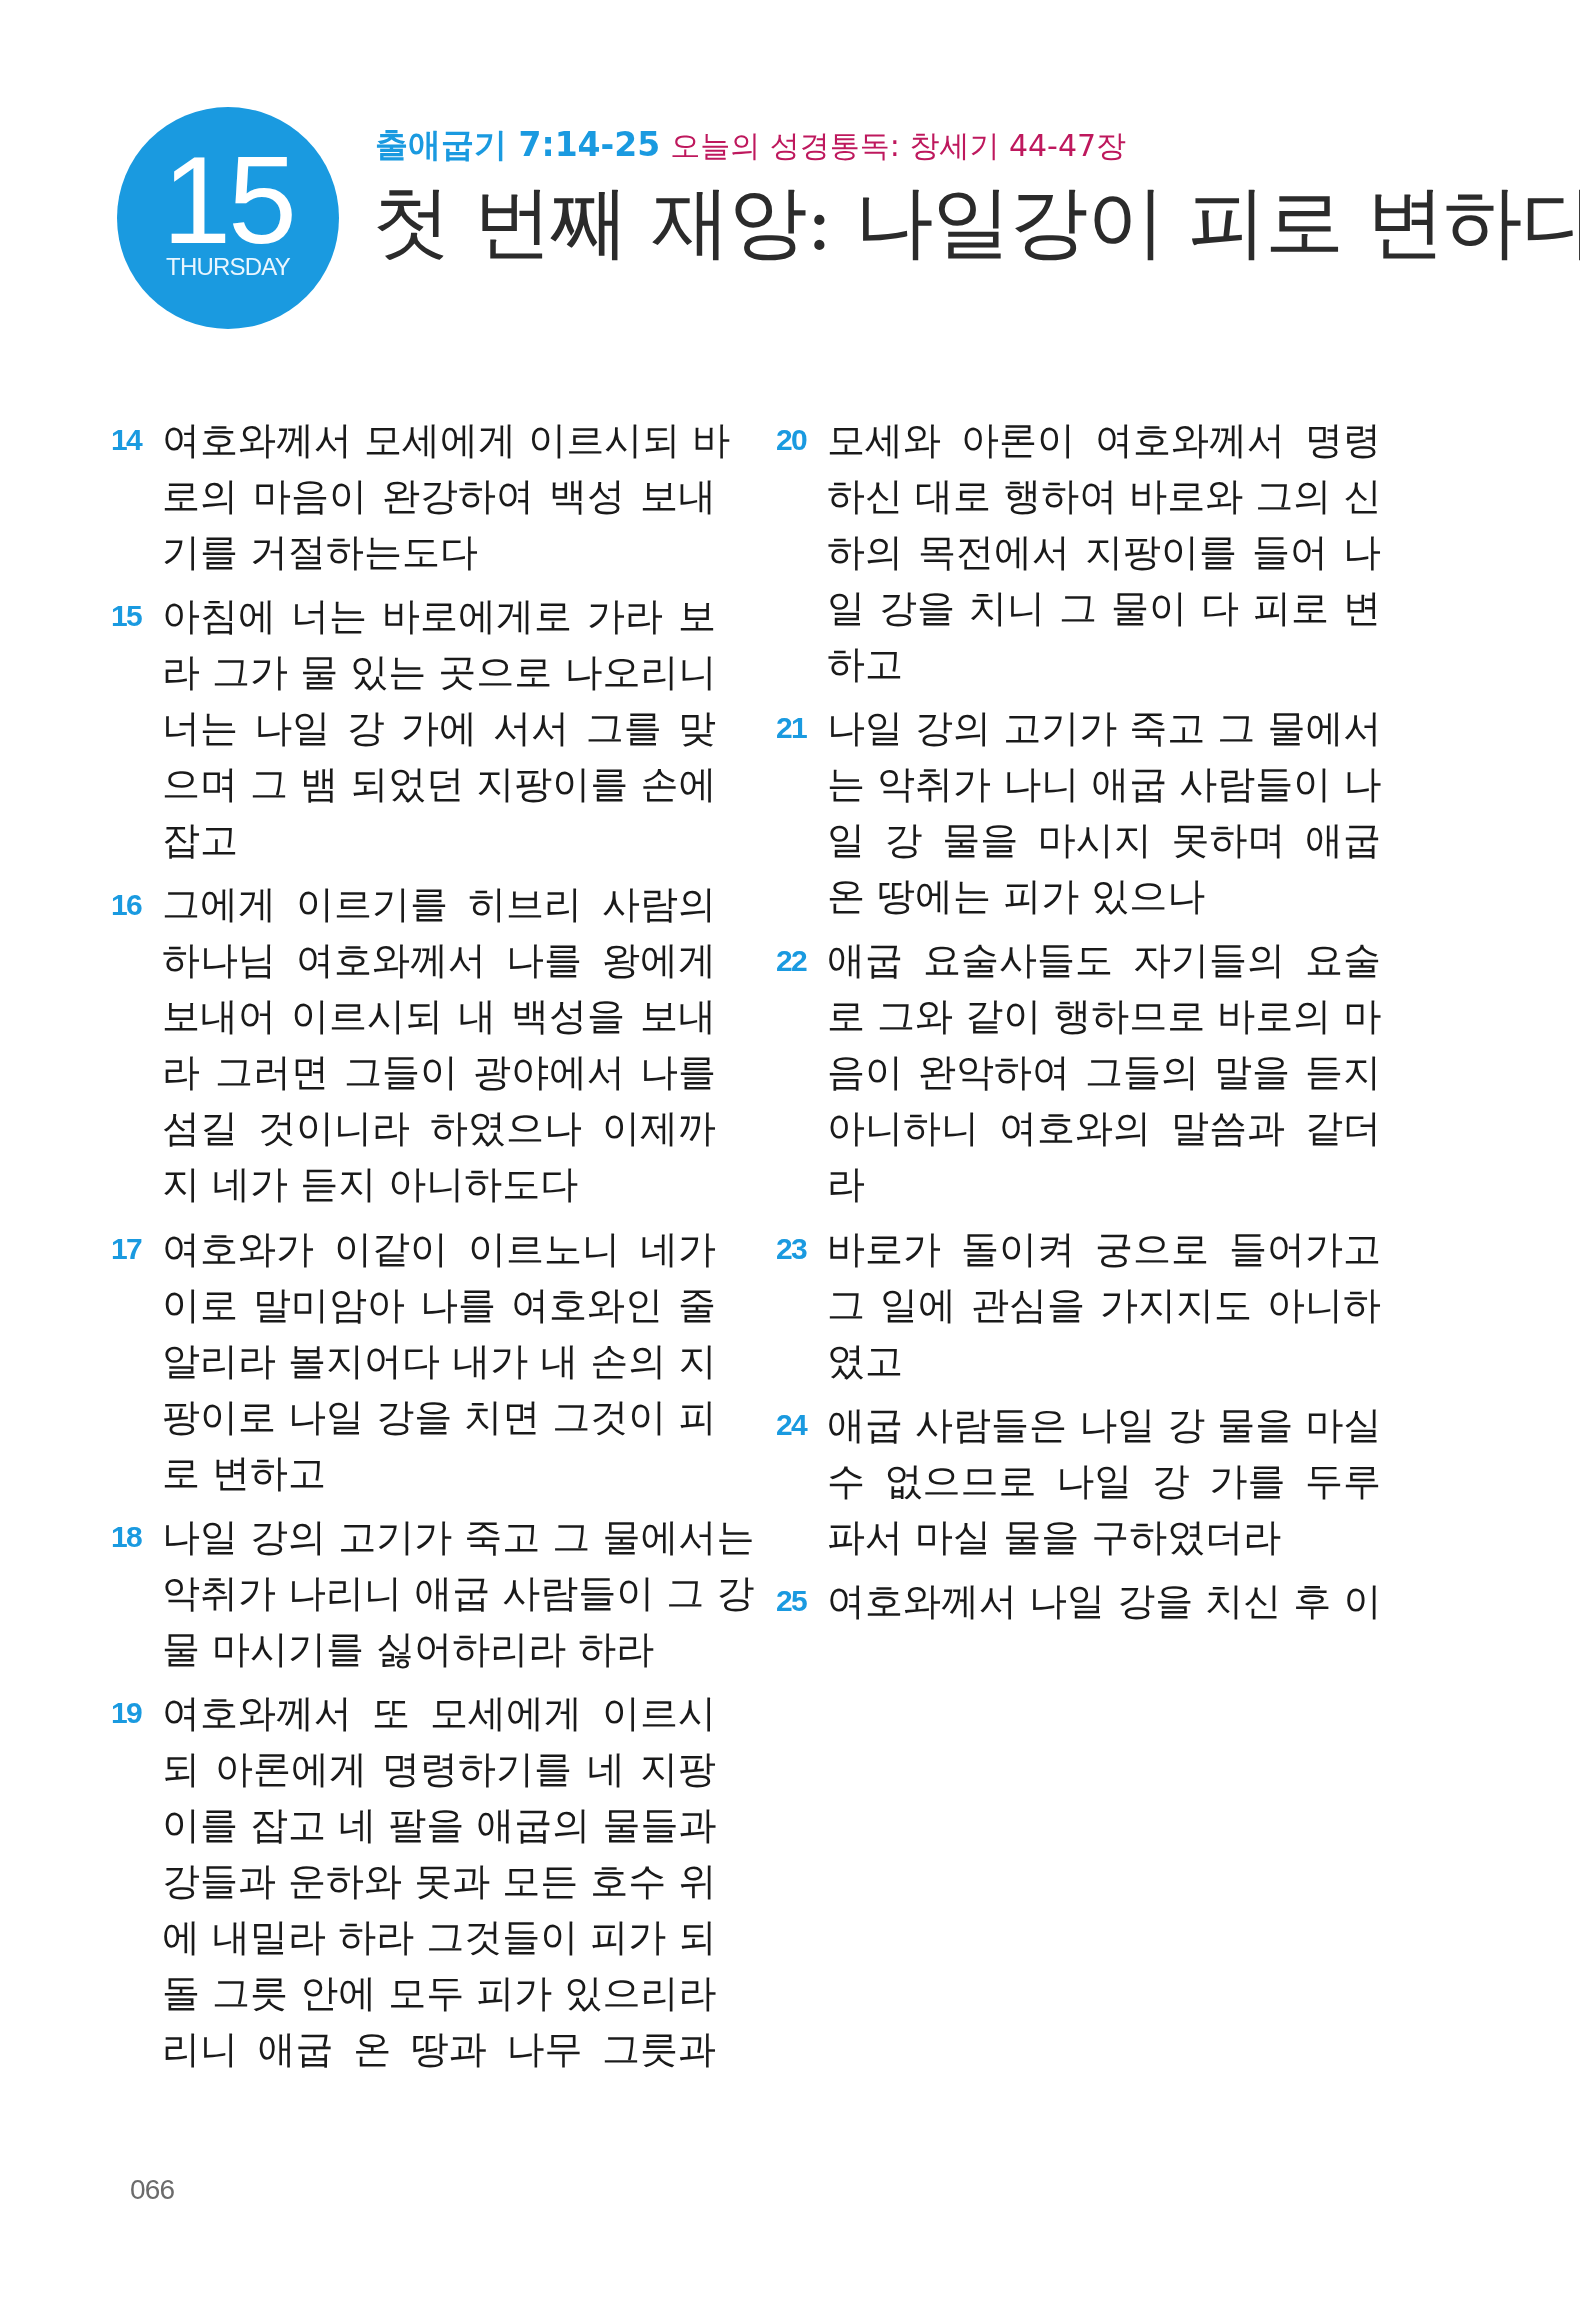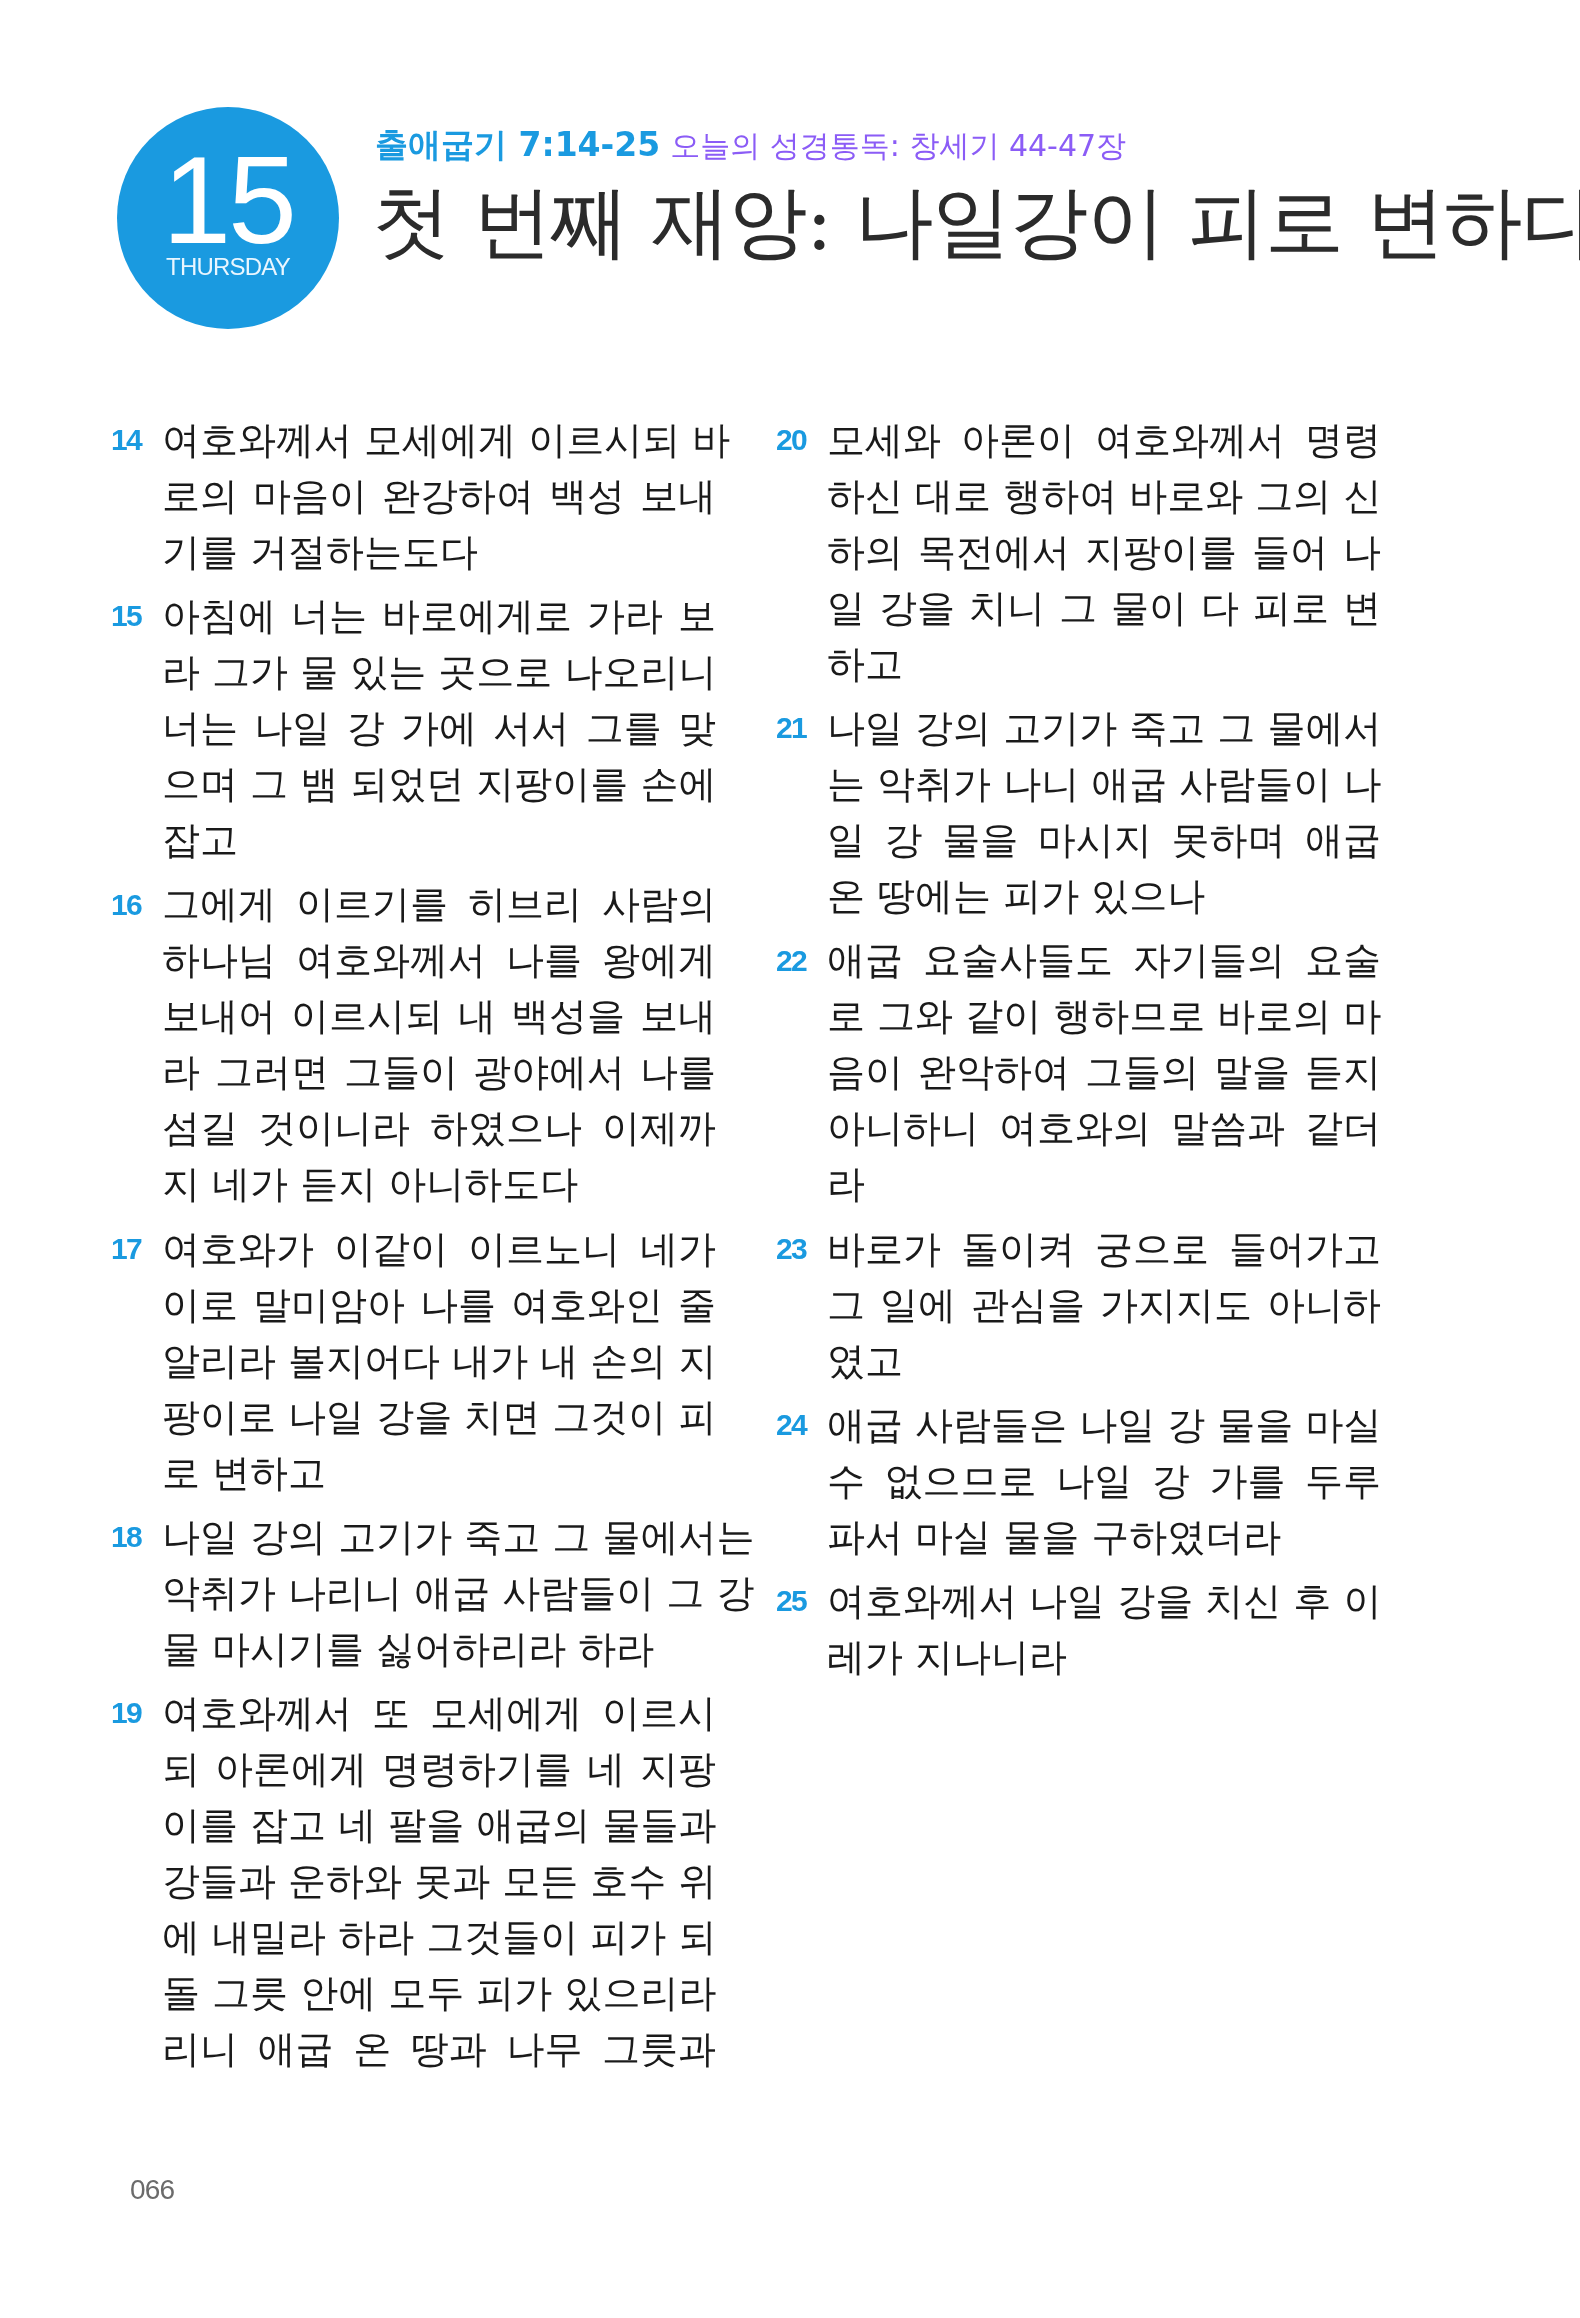--- a/index.html
+++ b/index.html
@@ -6,21 +6,21 @@
   body { width:1581px; height:2319px; position:relative; overflow:hidden;
          font-family:"DejaVu Sans", "Liberation Sans", sans-serif; color:#1e1e1e; }
   .circle { position:absolute; left:117px; top:107px; width:222px; height:222px;
             border-radius:50%; background:#1a9ae0; color:#fff; text-align:center; }
   .circle .day { position:absolute; left:0; right:0; top:31px; font-size:124px; line-height:124px;
                  font-family:"Liberation Sans", sans-serif; letter-spacing:-3.3px; }
   .circle .weekday { position:absolute; left:0; right:0; top:147px; font-size:24px; line-height:25px;
                      font-family:"Liberation Sans", sans-serif; letter-spacing:-0.8px; color:#e9f6ff; }
   .subtitle { position:absolute; left:375px; top:125px; white-space:nowrap; font-size:33px; line-height:40px; }
   .subtitle .ref { color:#1a9ae0; font-weight:bold; margin-right:10px; }
-  .subtitle .reading { color:#8b5cf6; font-size:30px; }
+  .subtitle .reading { color:#be185d; font-size:30px; }
   .title { position:absolute; left:372px; top:173px; white-space:nowrap; font-size:79px; line-height:99px;
            color:#2b2b2b; font-family:"DejaVu Serif", serif; letter-spacing:-1.6px; }
   .col { position:absolute; top:412px; }
   .col.left { left:111px; width:605px; }
   .col.right { left:776px; width:605px; }
   .verse { position:relative; padding-left:51px; margin-bottom:8.2px; }
   .verse .num { position:absolute; left:0; top:3.3px; font-size:30px; line-height:49px; color:#1a9ae0;
                 font-family:"Liberation Sans", sans-serif; font-weight:bold; letter-spacing:-1.6px; }
   .verse .txt { font-size:38px; line-height:56px; text-align:justify; text-align-last:left;
                 word-break:keep-all; color:#1a1a1a; }
@@ -147,19 +147,18 @@
       <div class="txt">
         <span class="line">애굽 사람들은 나일 강 물을 마실</span>
         <span class="line">수 없으므로 나일 강 가를 두루</span>
         <span class="line last">파서 마실 물을 구하였더라</span>
       </div>
     </div>
     <div class="verse">
       <span class="num">25</span>
       <div class="txt">
         <span class="line">여호와께서 나일 강을 치신 후 이</span>
-        <span class="line last">레가 지나니라</span>
       </div>
     </div>
   </div>
 
 <div class="pagenum">066</div>
 
 
 </body></html>

